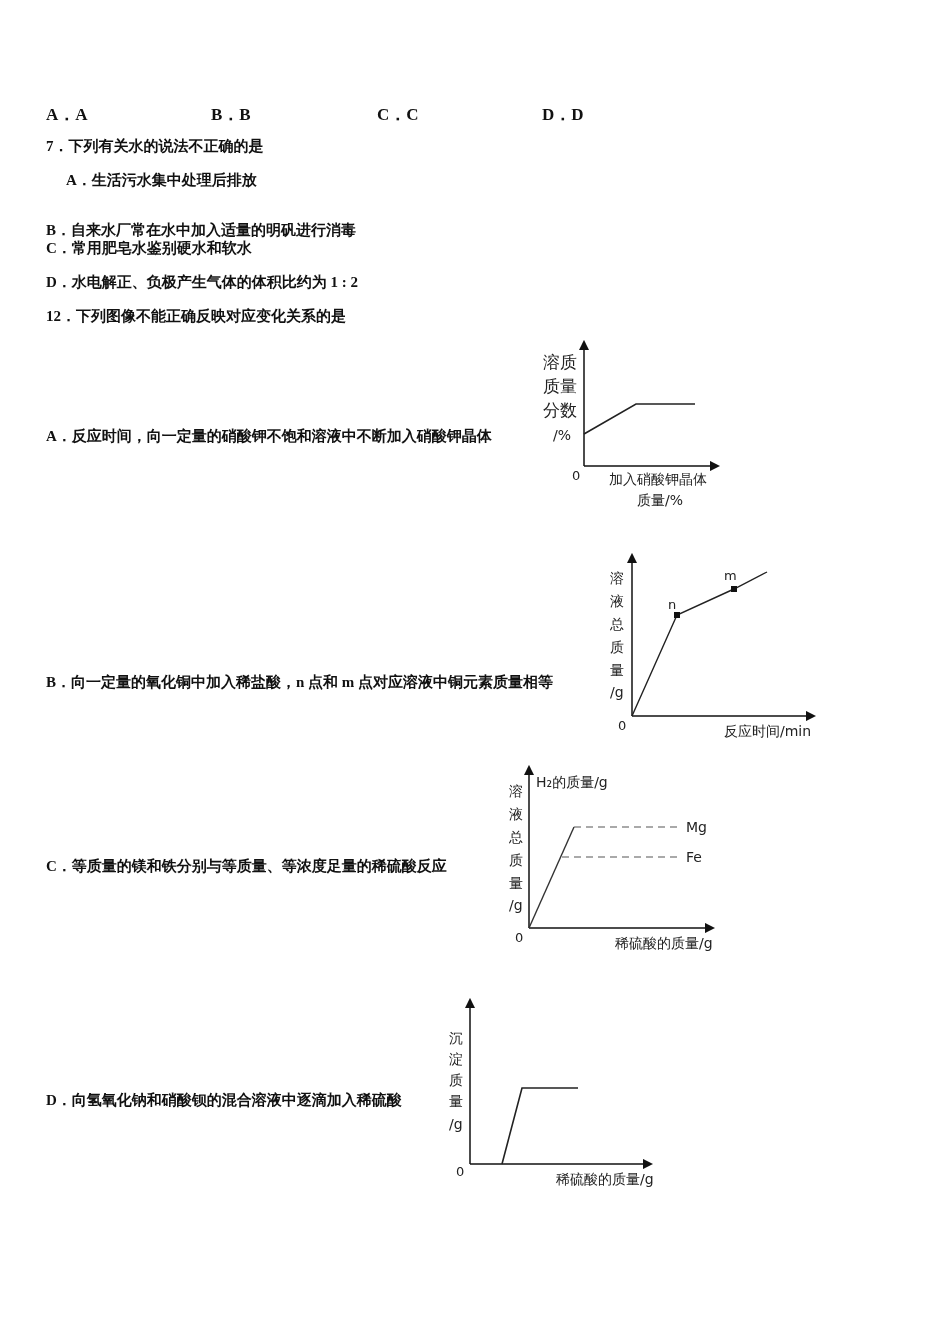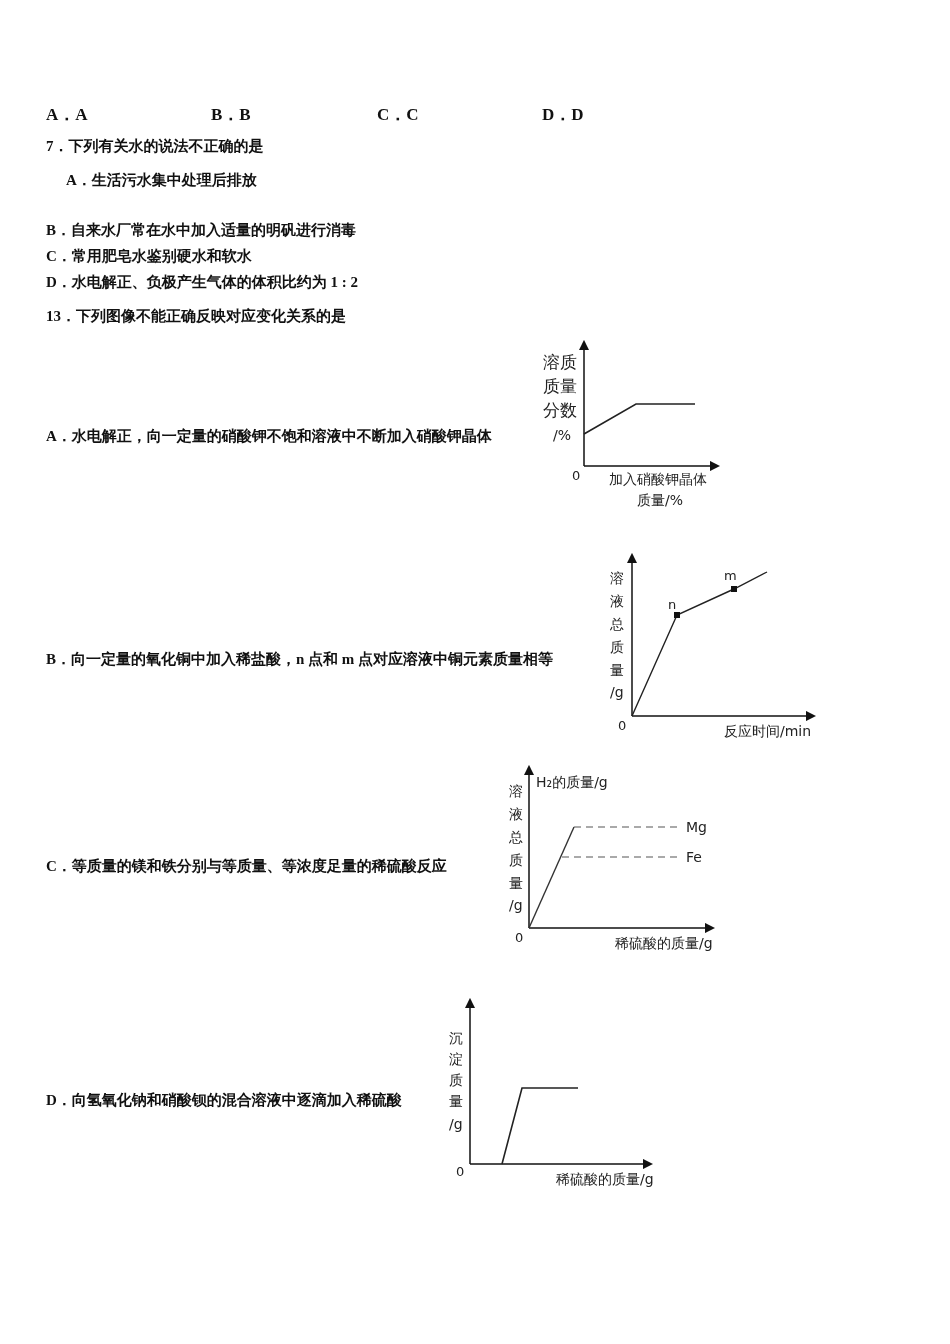--- a/index.html
+++ b/index.html
@@ -16,26 +16,26 @@
 <div class="opt-row">
   <span style="left:46px; top:103px;"><span style="position:static">A．</span><span style="position:static">A</span></span>
   <span style="left:211px; top:103px;"><span style="position:static">B．</span><span style="position:static">B</span></span>
   <span style="left:377px; top:103px;"><span style="position:static">C．</span><span style="position:static">C</span></span>
   <span style="left:542px; top:103px;"><span style="position:static">D．</span><span style="position:static">D</span></span>
 </div>
 
 <div class="line" style="top:136px;">7．下列有关水的说法不正确的是</div>
 <div class="line" style="top:170px;margin-left:20px;">A．生活污水集中处理后排放</div>
 <div class="line" style="top:204px;margin-top:16px;">B．自来水厂常在水中加入适量的明矾进行消毒</div>
-<div class="line" style="top:246px;text-align:right;">C．常用肥皂水鉴别硬水和软水</div>
+<div class="line" style="top:238px;text-align:right;">C．常用肥皂水鉴别硬水和软水</div>
 <div class="line" style="top:272px;">D．水电解正、负极产生气体的体积比约为 1 : 2</div>
 
-<div class="line" style="top:306px;">13．下列图像不能正确反映对应变化关系的是</div>
-<div class="line" style="top:426px;">A．水电解正，向一定量的硝酸钾不饱和溶液中不断加入硝酸钾晶体</div>
-<div class="line" style="top:649px;">B．向一定量的氧化铜中加入稀盐酸，n 点和 m 点对应溶液中铜元素质量相等</div>
+<div class="line" style="top:306px;">12．下列图像不能正确反映对应变化关系的是</div>
+<div class="line" style="top:426px;">A．反应时间，向一定量的硝酸钾不饱和溶液中不断加入硝酸钾晶体</div>
+<div class="line" style="top:672px;">B．向一定量的氧化铜中加入稀盐酸，n 点和 m 点对应溶液中铜元素质量相等</div>
 <div class="line" style="top:856px;">C．等质量的镁和铁分别与等质量、等浓度足量的稀硫酸反应</div>
 <div class="line" style="top:1090px;">D．向氢氧化钠和硝酸钡的混合溶液中逐滴加入稀硫酸</div>
 
 <svg class="chart" viewBox="0 0 950 1344" xmlns="http://www.w3.org/2000/svg">
   <defs>
     <marker id="arr" viewBox="0 0 10 10" refX="8" refY="5" markerWidth="7" markerHeight="7" orient="auto">
       <path d="M0,0 L10,5 L0,10 z" fill="#111"></path>
     </marker>
   </defs>
 

